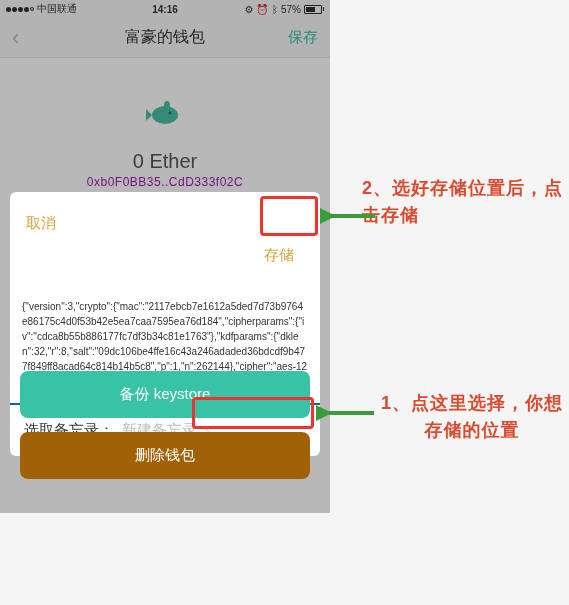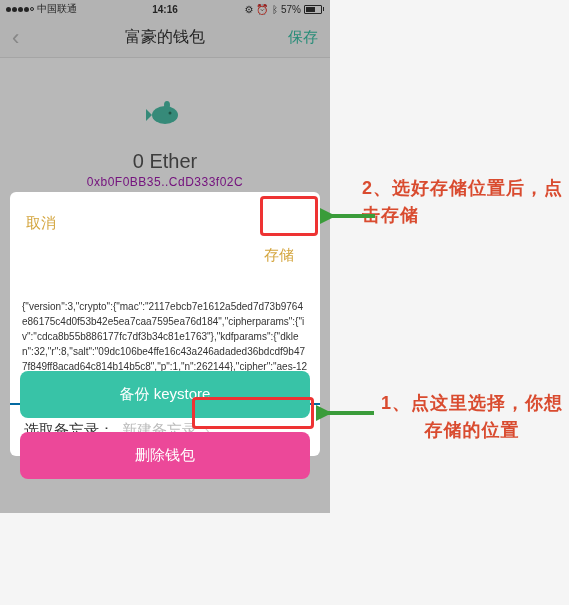--- a/index.html
+++ b/index.html
@@ -38,21 +38,21 @@
     .modal-save { color: #d4a53e; font-size: 15px; font-weight: 500; padding: 4px 10px; margin-top: 28px; }
     .modal-body { padding: 8px 12px 14px; font-size: 10px; color: #333; line-height: 1.5; word-break: break-all; font-family: Arial, sans-serif; }
     .modal-footer { border-top: 2px solid #0369a1; display: flex; align-items: center; padding: 12px 14px; justify-content: flex-start; }
     .footer-label { font-size: 15px; color: #333; }
     .memo-select { display: flex; align-items: center; gap: 8px; color: #bbb; font-size: 15px; padding: 4px 8px; }
     .chevron { color: #ccc; font-size: 13px; }
     
     .bottom-buttons { position: absolute; bottom: 20px; left: 20px; right: 20px; }
     .btn { width: 100%; padding: 14px; border-radius: 8px; text-align: center; font-size: 15px; margin-bottom: 14px; }
     .btn-primary { background: #38c3a7; color: #fff; }
-    .btn-secondary { background: #ec4899; color: #fff; }
+    .btn-secondary { background: #a16207; color: #fff; }
     
     .annotation { position: absolute; color: #d94b2f; font-size: 18px; font-weight: 600; line-height: 1.5; letter-spacing: 1px; }
     .annotation-1 { top: 175px; left: 362px; }
     .annotation-2 { top: 390px; left: 375px; text-align: center; }
     
     .highlight-box { position: absolute; border: 3px solid #e33; border-radius: 4px; pointer-events: none; z-index: 10; }
     .highlight-save { top: 196px; left: 260px; width: 58px; height: 40px; }
     .highlight-memo { top: 397px; left: 192px; width: 122px; height: 32px; }
     
     .arrow { position: absolute; z-index: 12; }

